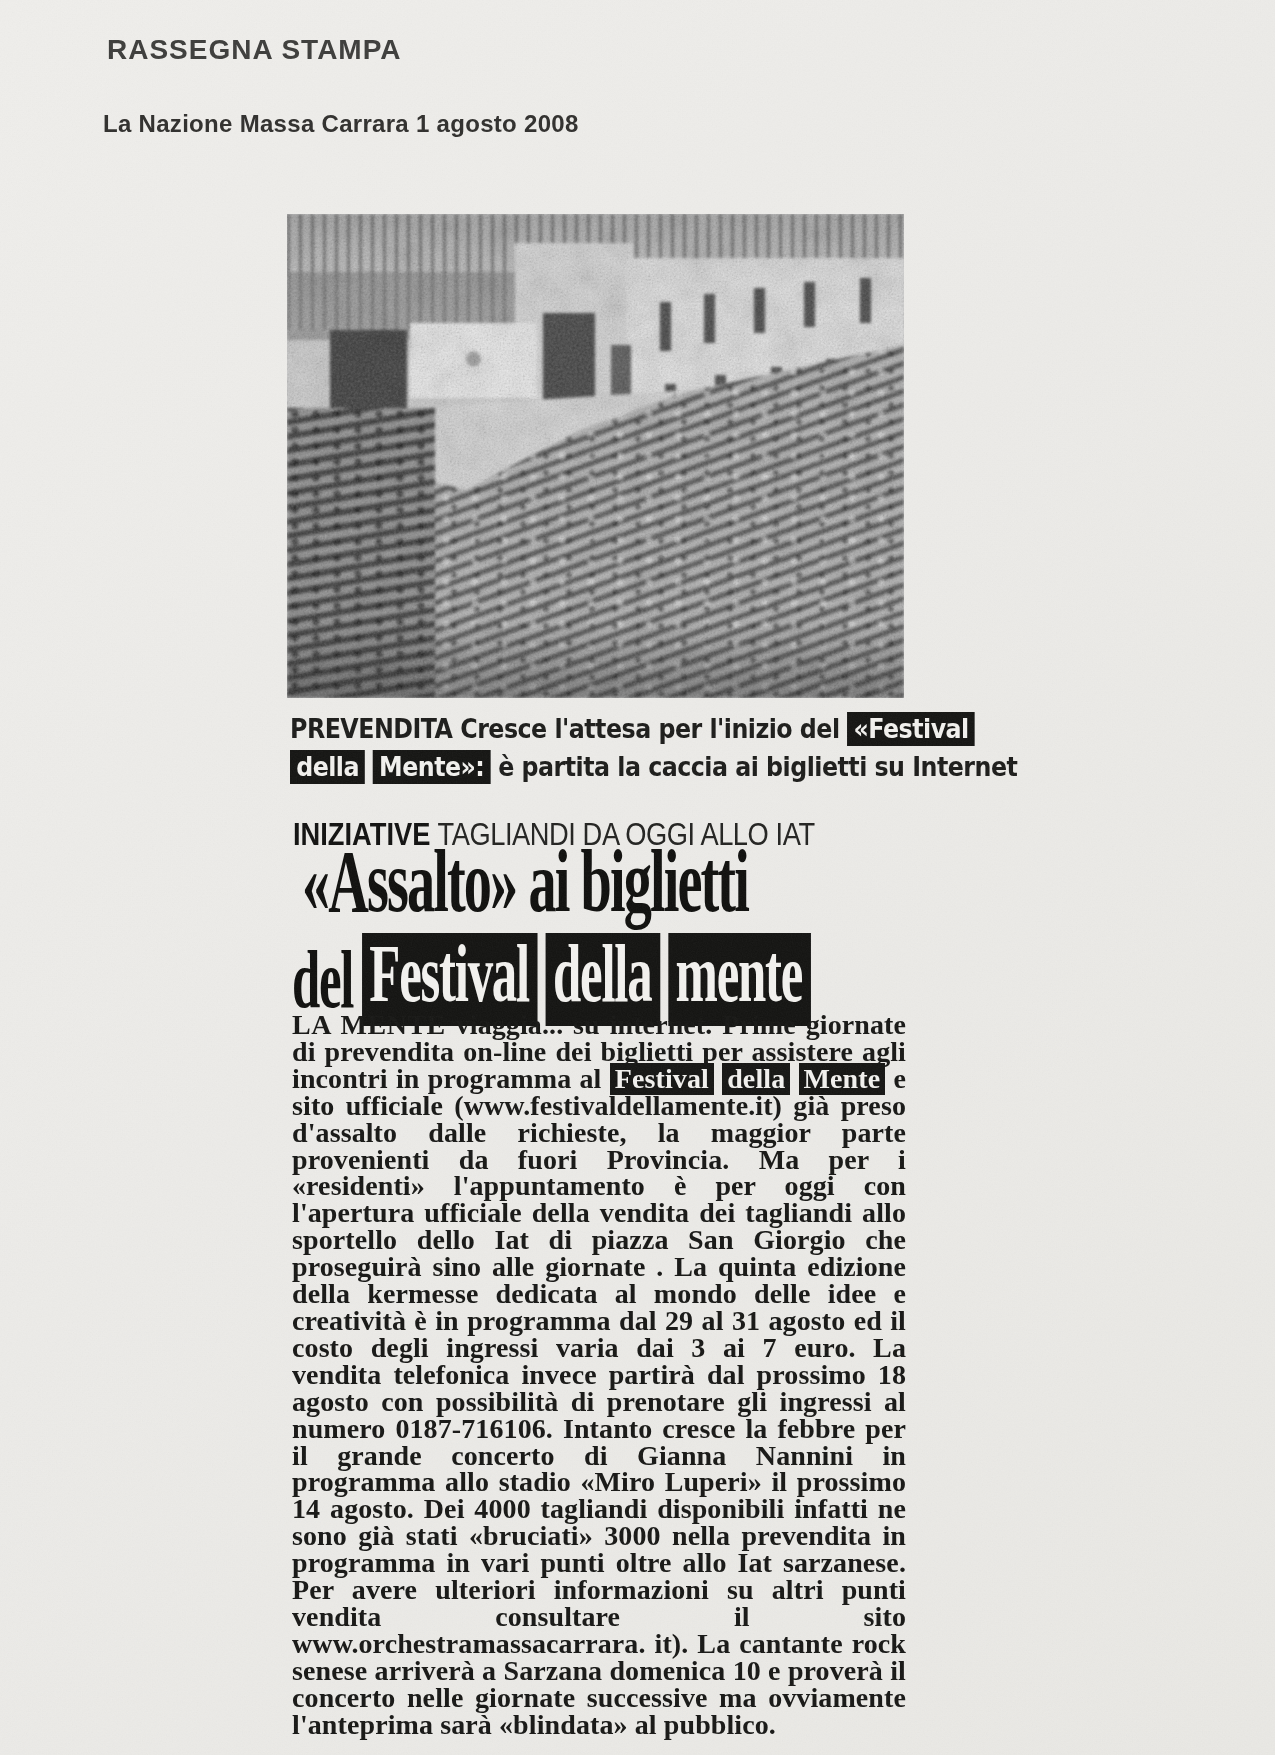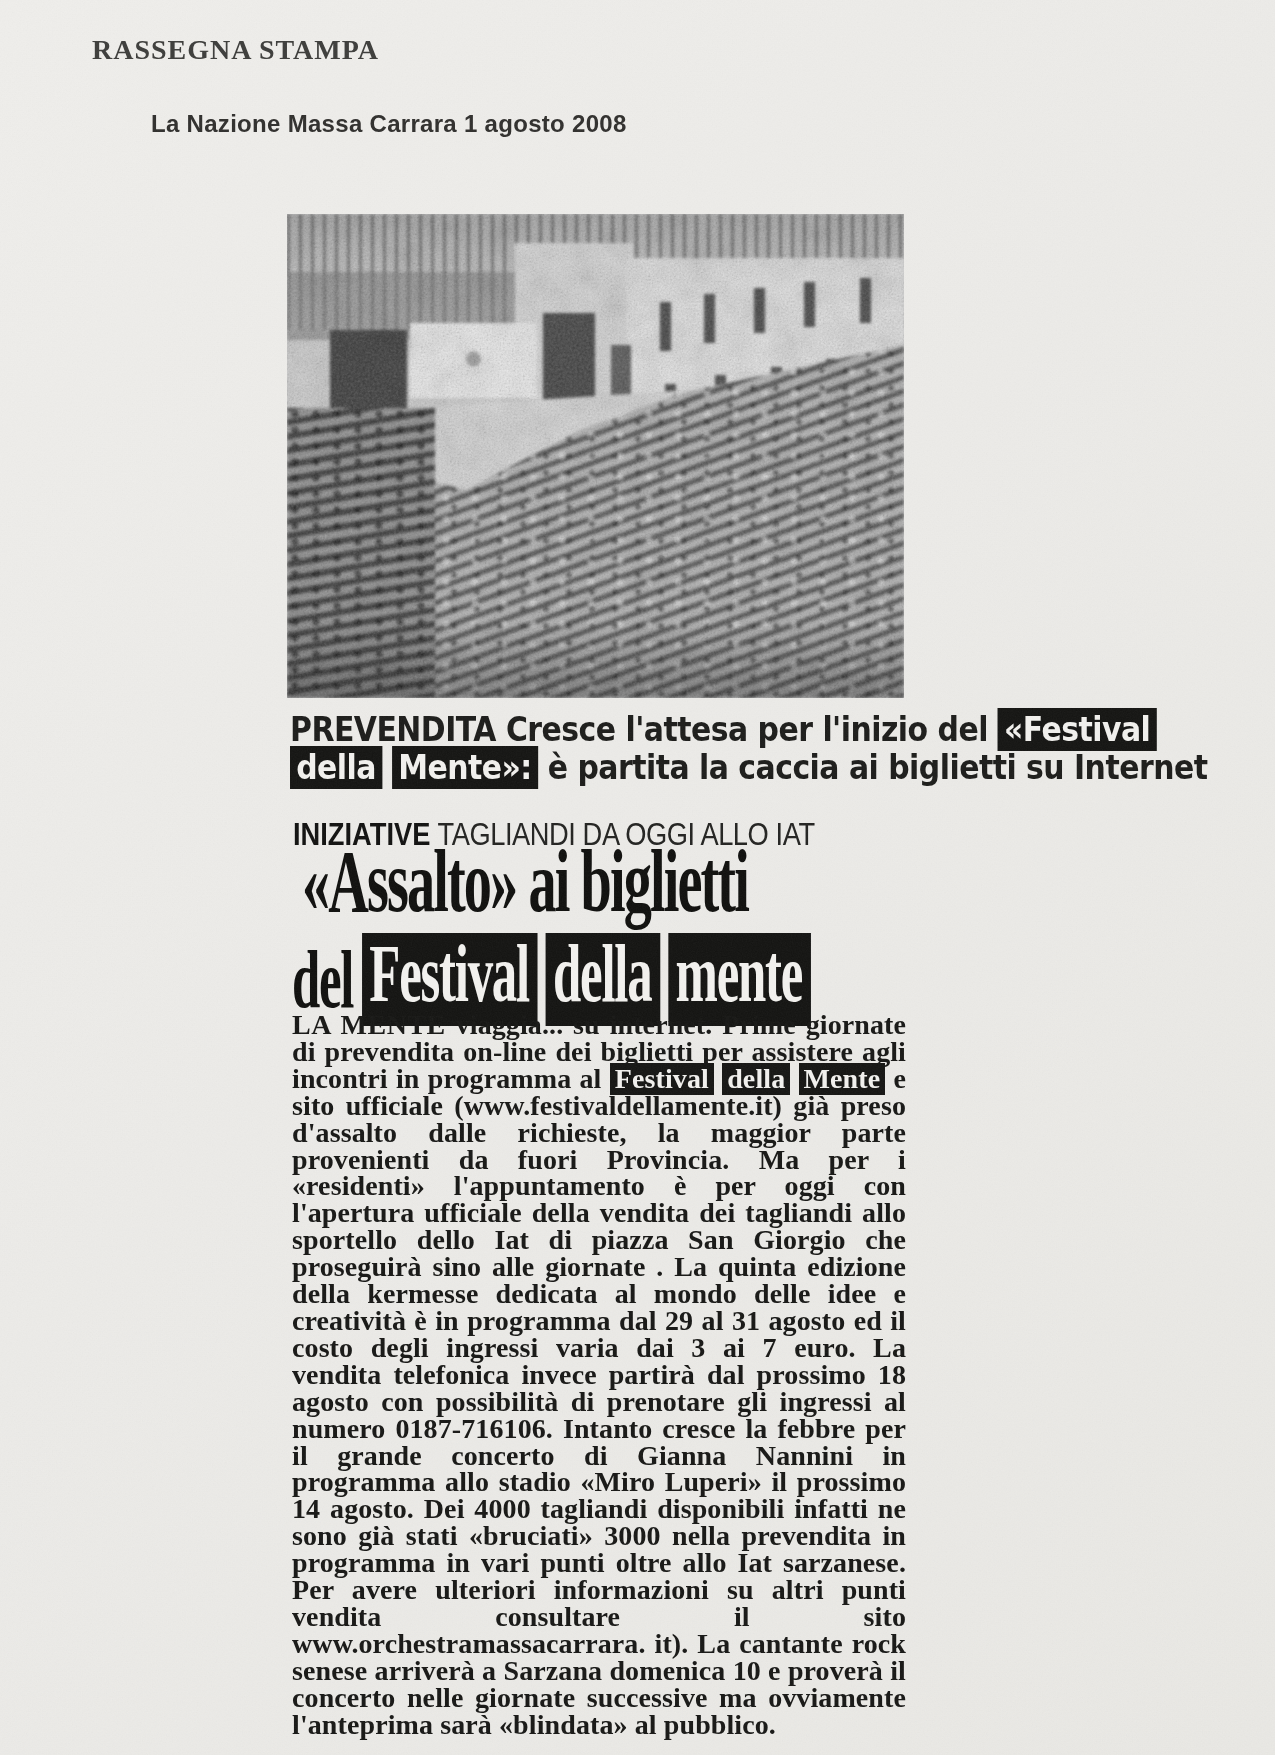--- a/index.html
+++ b/index.html
@@ -7,31 +7,30 @@
   body {
     position:relative;
     background: linear-gradient(135deg, #efeeeb 0%, #ecebe8 45%, #e9e8e4 100%);
     font-family: "Liberation Sans", sans-serif;
     color:#1a1a18;
     overflow:hidden;
   }
 
   
   .rubric {
-    position:absolute; left:92px; top:34px;
-    font-family:Liberation Serif, serif;
+    position:absolute; left:107px; top:34px;
+    font-family:Liberation Sans, sans-serif;
     font-weight:700; font-size:28px; letter-spacing:1px;
     color:#3d3d3b;
   }
   .source-line {
     position:absolute; left:103px; top:110px;
     font-family:"Liberation Sans", sans-serif;
     font-weight:700; font-size:24px; letter-spacing:0.3px;
     color:#302f2d;
-    margin-left:48px;
   }
 
   
   .photo {
     position:absolute; left:287px; top:214px; width:617px; height:484px;
     background:#cfcecb;
     filter: grayscale(1) contrast(1.03);
     overflow:hidden;
   }
   .photo-shapes { position:absolute; inset:0; filter: blur(1.6px); }
@@ -85,21 +84,21 @@
     background: linear-gradient(0deg, rgba(26,26,24,.34), rgba(0,0,0,0));
   }
   .photo-noise { position:absolute; inset:0; width:100%; height:100%; }
   .noise-mul { mix-blend-mode:multiply; }
   .noise-scr { mix-blend-mode:screen; }
 
   
   .caption {
     position:absolute; left:290px; top:710px; width:640px;
     font-family:"DejaVu Sans", sans-serif;
-    font-weight:700; font-size:34px; line-height:38px;
+    font-weight:700; font-size:27px; line-height:38px;
     color:#1c1c1a;
   }
   .caption-line { transform:scaleX(.88); transform-origin:left; white-space:nowrap; letter-spacing:-0.6px; }
   .rev {
     background:#141412; color:#f2f1ee;
     padding:1px 7px 2px 7px;
   }
 
   
   .kicker {

